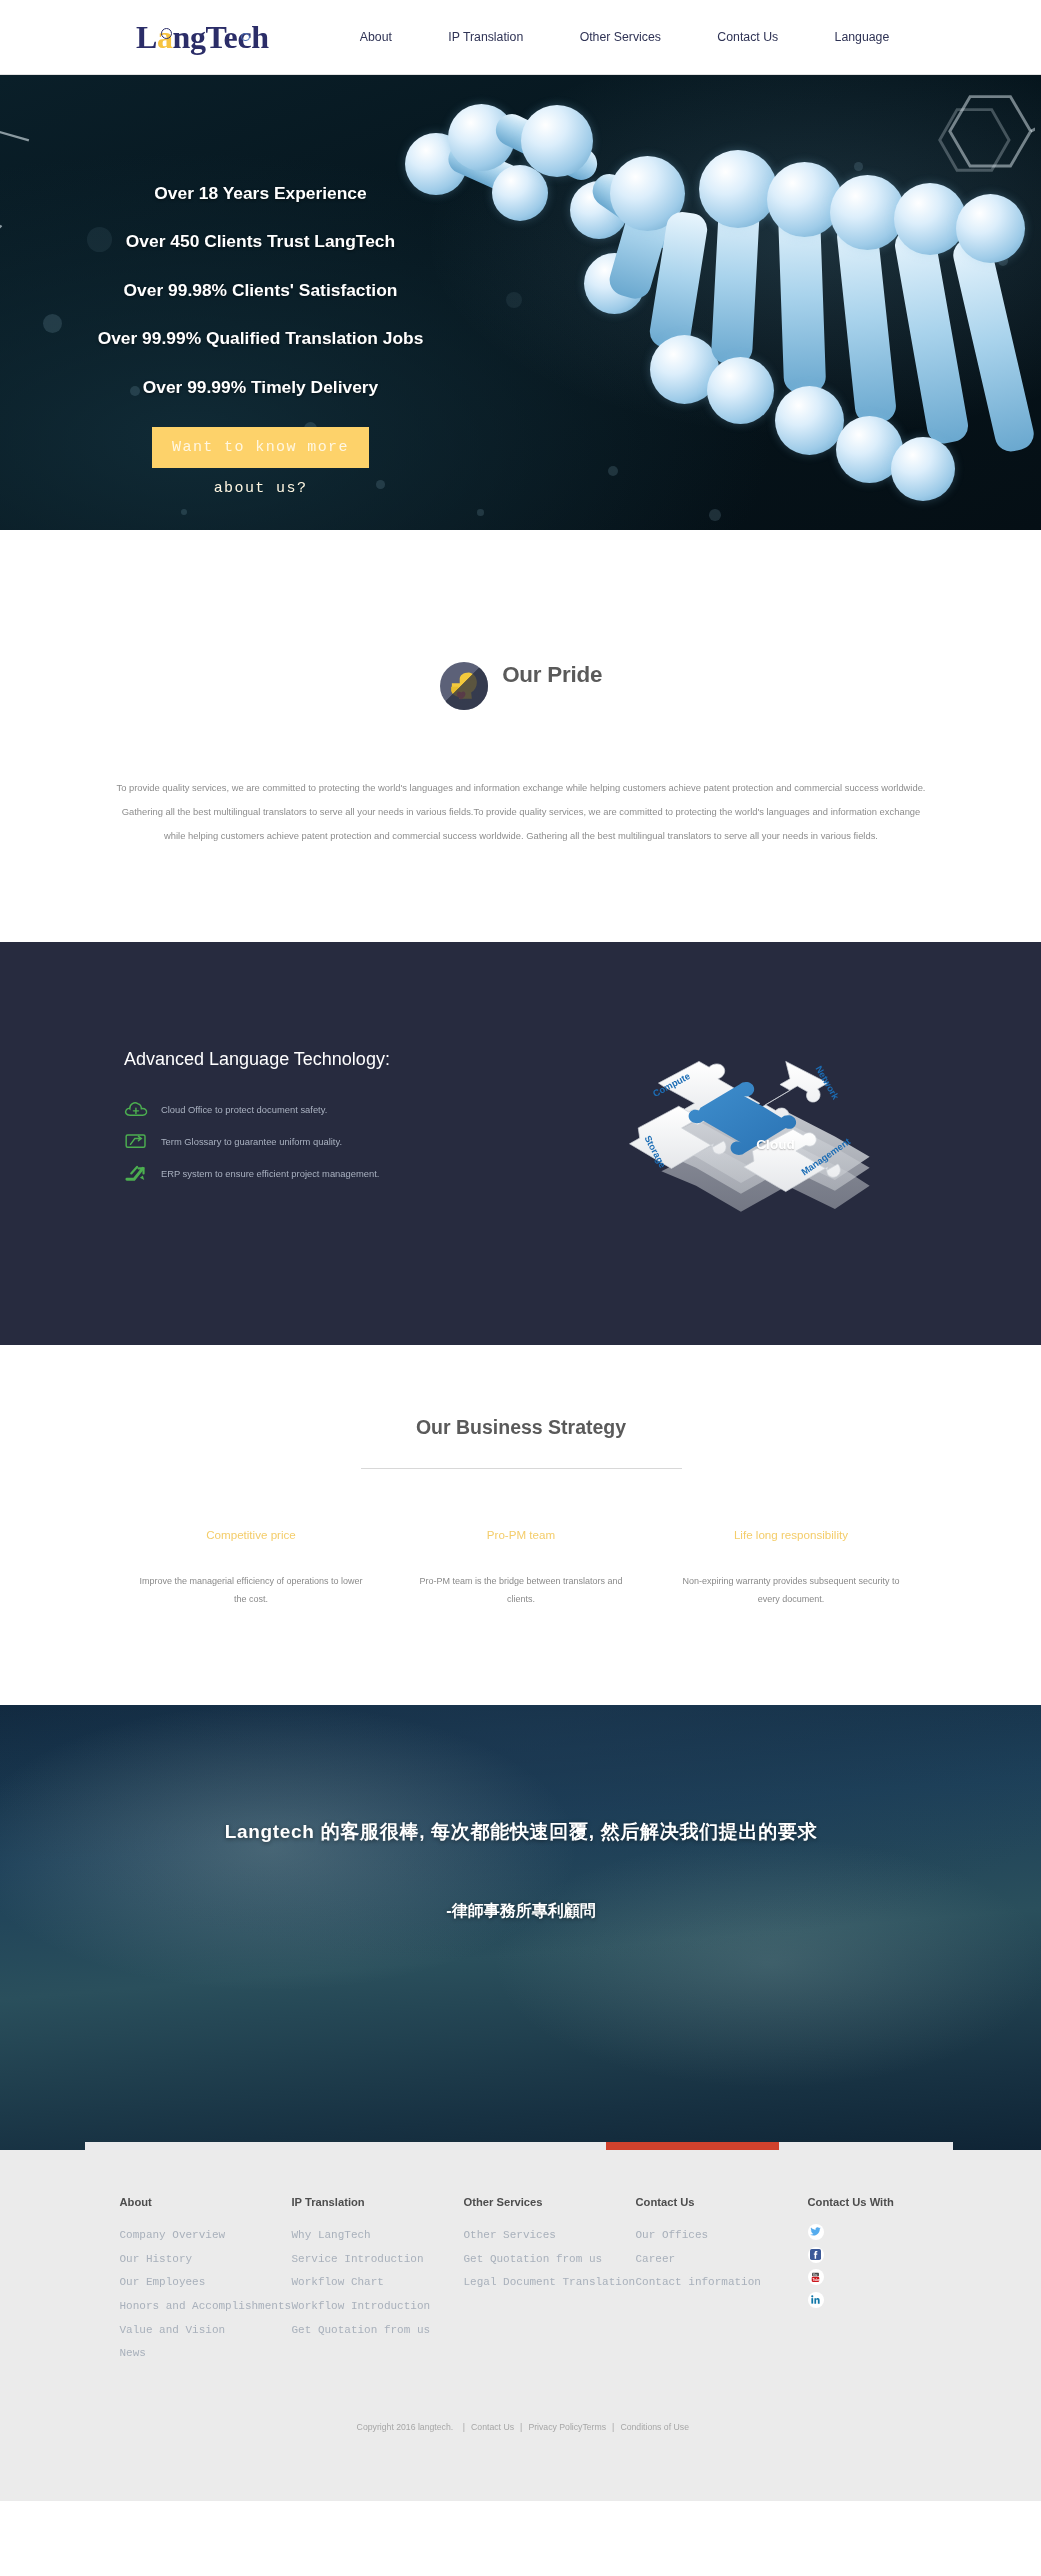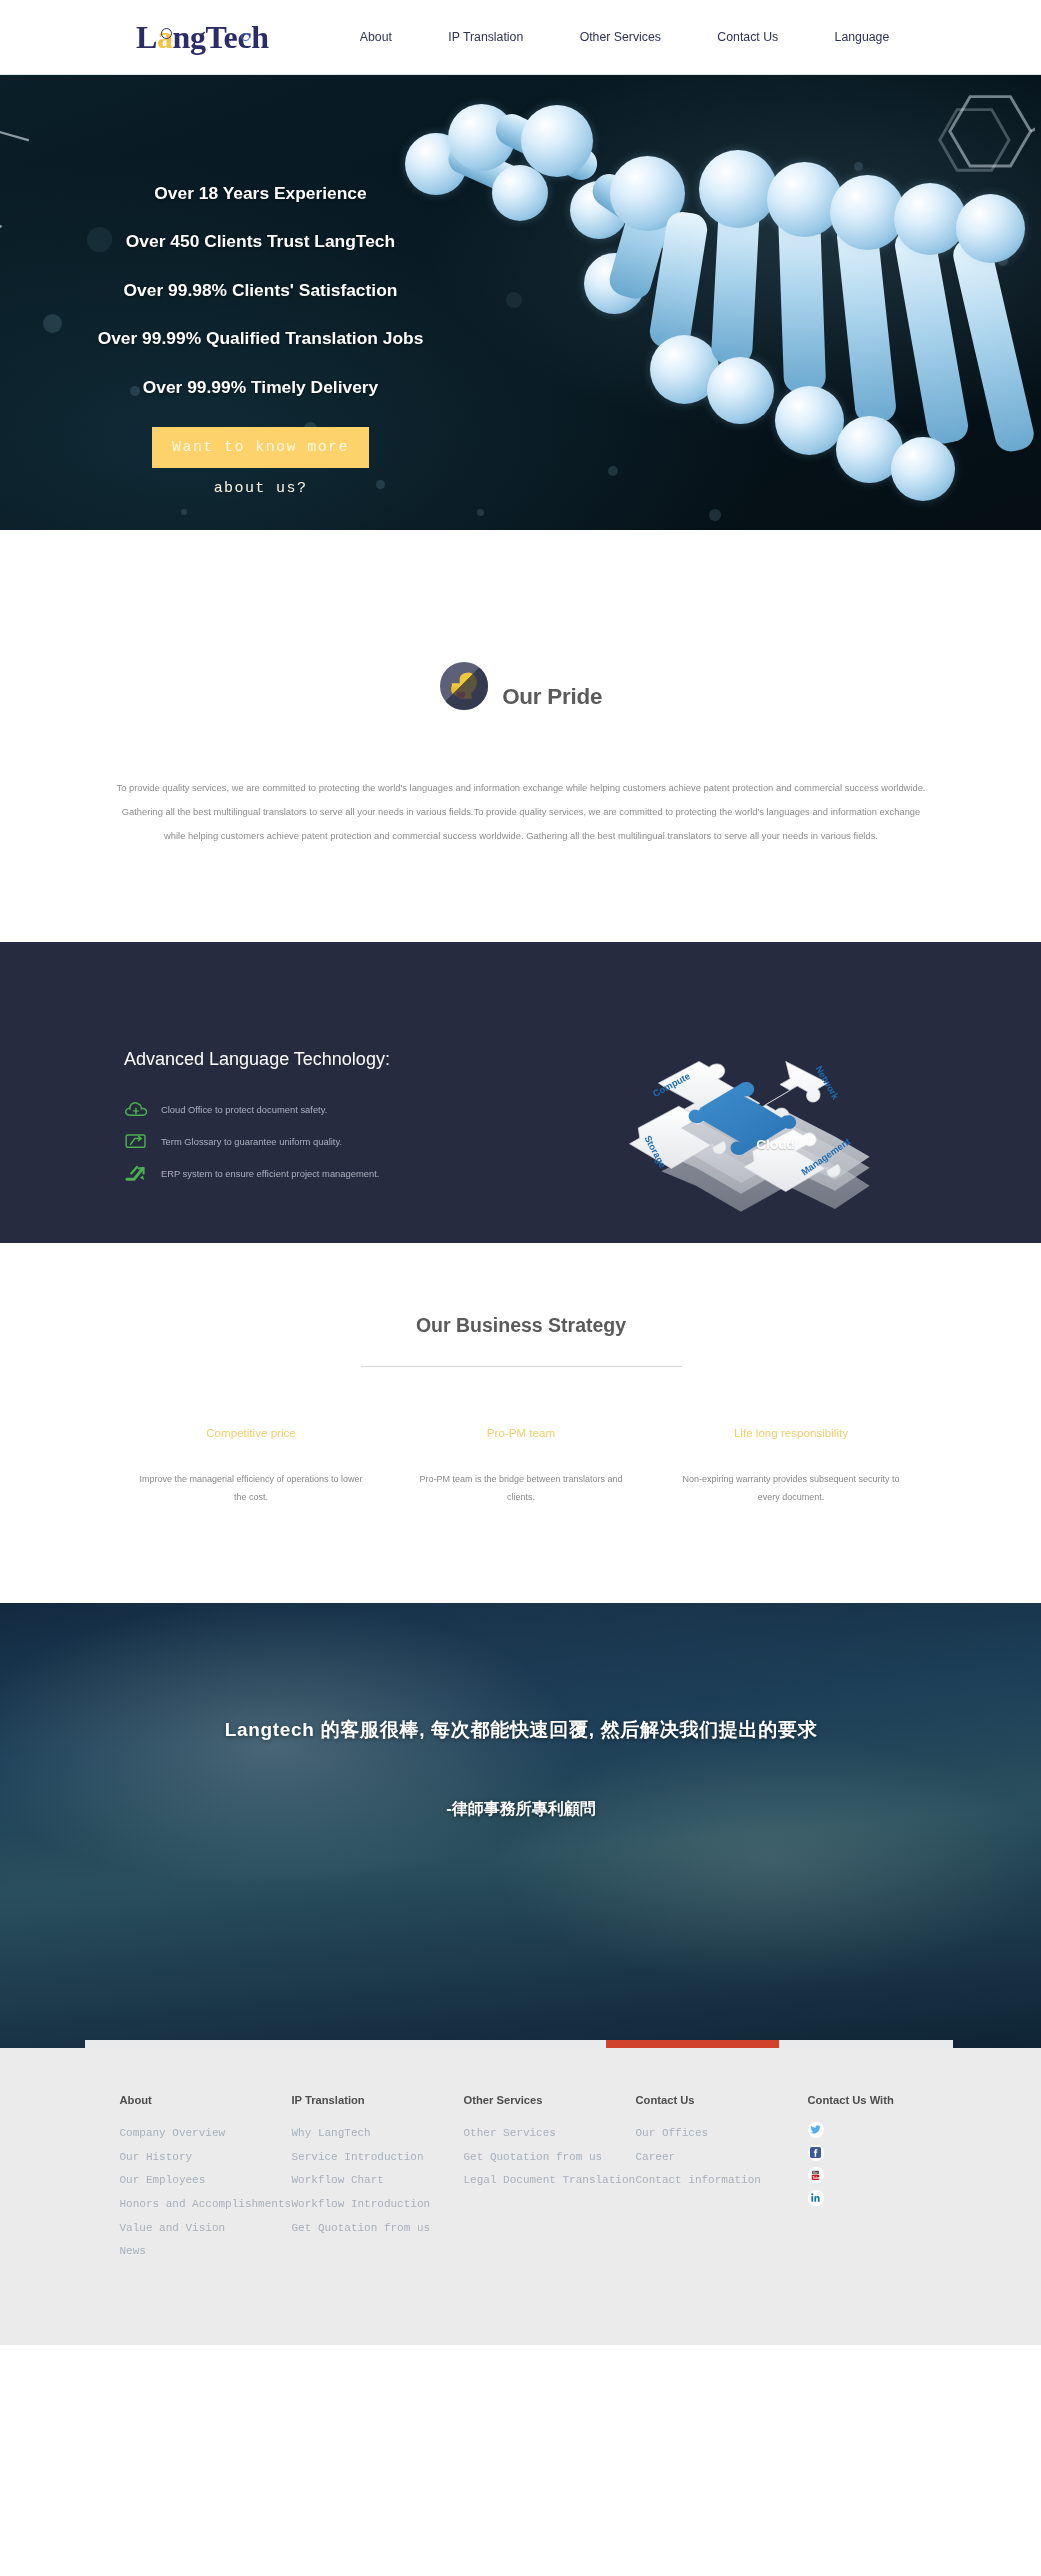--- a/index.html
+++ b/index.html
@@ -147,21 +147,21 @@
   
   .pride {
     width: 1042px;
     height: 412px;
     background: #ffffff;
     padding-top: 132px;
     text-align: center;
   }
   .pride-head {
     display: inline-flex;
-    align-items: flex-end;
+    align-items: flex-start;
     gap: 14.5px;
   }
   .pride-icon {
     width: 48px; height: 48px; border-radius: 50%;
     background: #5c6178;
     position: relative;
     overflow:hidden;
     flex: 0 0 auto;
   }
   .pride-icon .shade{
@@ -180,21 +180,21 @@
     width: 810px;
     font-size: 9.4px;
     color: #8d8d8d;
     line-height: 2.55;
     text-align: center;
   }
 
   
   .tech {
     width: 1042px;
-    height: 301px;
+    height: 403px;
     background: #272b3f;
     position: relative;
   }
   .tech-left {
     position:absolute; left: 124px; top: 107px; width: 405px;
   }
   .tech-title {
     color: #ffffff;
     font-size: 18px;
     font-weight: normal;
@@ -640,14 +640,23 @@
           <svg width="11" height="11" viewBox="0 0 16 16">
             <rect x="2" y="6" width="2.6" height="8" fill="#0e76a8"></rect>
             <circle cx="3.3" cy="3.4" r="1.6" fill="#0e76a8"></circle>
             <path d="M6.4 6h2.4v1.1c.4-.7 1.2-1.3 2.4-1.3 1.8 0 2.8 1.1 2.8 3.2V14h-2.6V9.5c0-1-.4-1.6-1.2-1.6s-1.3.6-1.3 1.6V14H6.4V6z" fill="#0e76a8"></path>
           </svg>
         </div>
       </div>
     </div>
   </div>
 
+  <div class="copyright">
+    <span>Copyright 2016 langtech.</span>
+    <span>|</span>
+    <a>Contact Us</a>
+    <span>|</span>
+    <a>Privacy PolicyTerms</a>
+    <span>|</span>
+    <a>Conditions of Use</a>
+  </div>
 </footer>
 
 
 </body></html>

